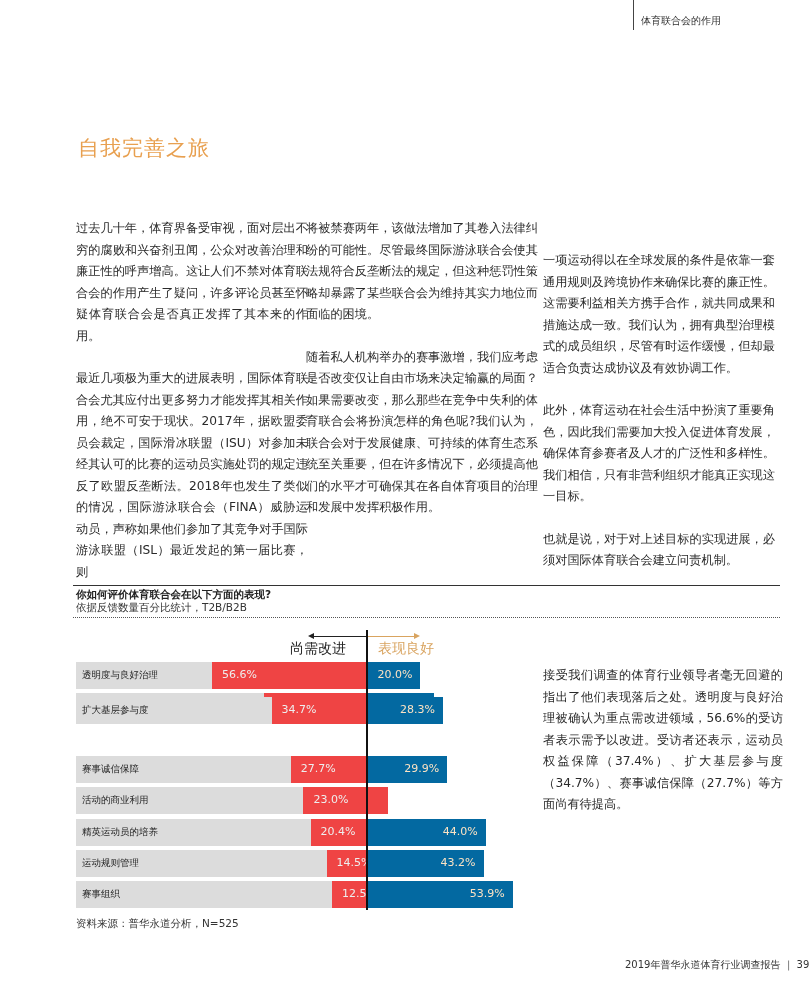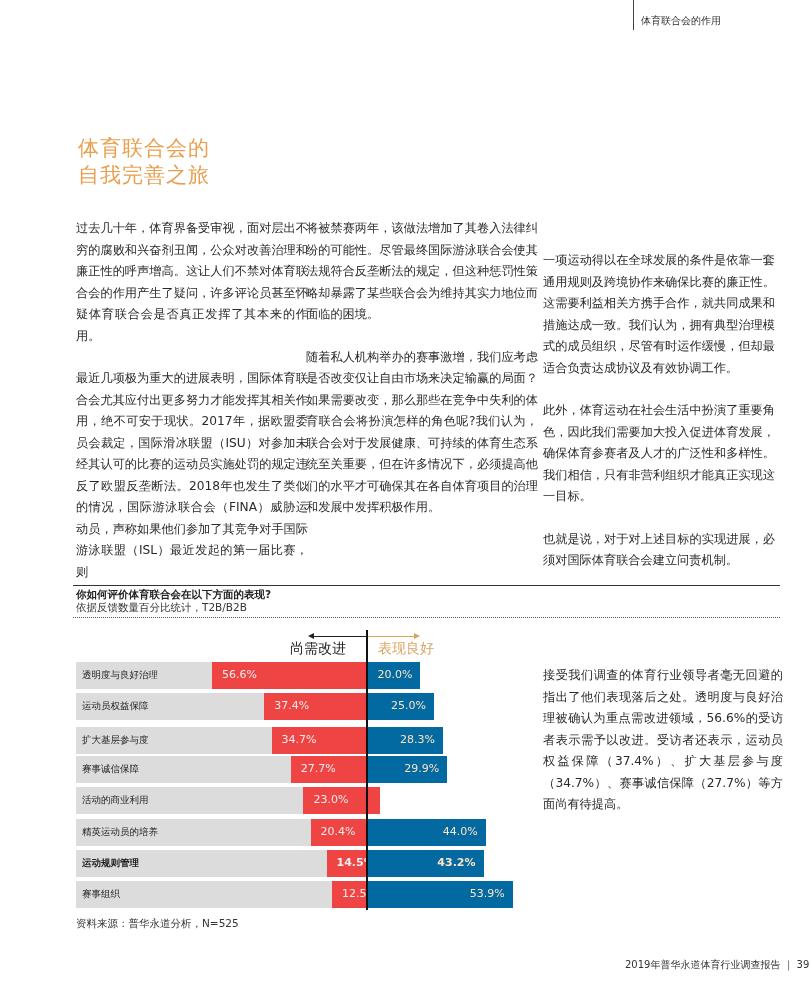--- a/index.html
+++ b/index.html
@@ -35,21 +35,20 @@
   .source { position: absolute; left: 76px; top: 917px; font-size: 10.5px; color: #333; }
   .footer { position: absolute; left: 625px; top: 958px; font-size: 10px; color: #333; white-space: nowrap; }
 </style>
 </head>
 <body>
 
 <div class="header-rule"></div>
 <div class="header-text">体育联合会的作用</div>
 
 <div class="title">
-  <div>体育联合会的</div>
   <div>自我完善之旅</div>
 </div>
 
 <div class="col col1">
   <p>过去几十年，体育界备受审视，面对层出不穷的腐败和兴奋剂丑闻，公众对改善治理和廉正性的呼声增高。这让人们不禁对体育联合会的作用产生了疑问，许多评论员甚至怀疑体育联合会是否真正发挥了其本来的作用。</p>
   <p>最近几项极为重大的进展表明，国际体育联合会尤其应付出更多努力才能发挥其相关作用，绝不可安于现状。2017年，据欧盟委员会裁定，国际滑冰联盟（ISU）对参加未经其认可的比赛的运动员实施处罚的规定违反了欧盟反垄断法。2018年也发生了类似的情况，国际游泳联合会（FINA）威胁运动员，声称如果他们参加了其竞争对手国际游泳联盟（ISL）最近发起的第一届比赛，则</p>
 </div>
 <div class="col col2">
   <p>将被禁赛两年，该做法增加了其卷入法律纠纷的可能性。尽管最终国际游泳联合会使其法规符合反垄断法的规定，但这种惩罚性策略却暴露了某些联合会为维持其实力地位而面临的困境。</p>
   <p>随着私人机构举办的赛事激增，我们应考虑是否改变仅让自由市场来决定输赢的局面？如果需要改变，那么那些在竞争中失利的体育联合会将扮演怎样的角色呢?我们认为，联合会对于发展健康、可持续的体育生态系统至关重要，但在许多情况下，必须提高他们的水平才可确保其在各自体育项目的治理和发展中发挥积极作用。</p>
@@ -84,21 +83,21 @@
     <div class="row" style="top: 693.3px; width: 460px;">
       <div class="bg" style="width: 188.272px;"></div>
       <div class="cat">运动员权益保障</div>
       <div class="neg" style="left: 188.272px; width: 101.728px;">
         <span>37.4%</span>
       </div>
       <div class="pos" style="left: 290px; width: 68px;">
         <span>25.0%</span>
       </div>
     </div>
-    <div class="row" style="top: 727px; width: 460px;">
+    <div class="row" style="top: 697px; width: 460px;">
       <div class="bg" style="width: 195.616px;"></div>
       <div class="cat">扩大基层参与度</div>
       <div class="neg" style="left: 195.616px; width: 94.384px;">
         <span>34.7%</span>
       </div>
       <div class="pos" style="left: 290px; width: 76.976px;">
         <span>28.3%</span>
       </div>
     </div>
     <div class="row" style="top: 755.9px; width: 460px;">
@@ -107,35 +106,35 @@
       <div class="neg" style="left: 214.656px; width: 75.344px;">
         <span>27.7%</span>
       </div>
       <div class="pos" style="left: 290px; width: 81.328px;">
         <span>29.9%</span>
       </div>
     </div>
     <div class="row" style="top: 787.2px; width: 460px;">
       <div class="bg" style="width: 227.44px;"></div>
       <div class="cat">活动的商业利用</div>
-      <div class="neg" style="left: 227.44px; width: 45px; padding-left: 32px;">
+      <div class="neg" style="left: 227.44px; width: 85px;">
         <span>23.0%</span>
       </div>
     </div>
     <div class="row" style="top: 818.5px; width: 460px;">
       <div class="bg" style="width: 234.512px;"></div>
       <div class="cat">精英运动员的培养</div>
       <div class="neg" style="left: 234.512px; width: 55.488px;">
         <span>20.4%</span>
       </div>
       <div class="pos" style="left: 290px; width: 119.68px;">
         <span>44.0%</span>
       </div>
     </div>
-    <div class="row" style="top: 849.8px; width: 460px; font-weight: bold;">
+    <div class="row" style="top: 849.8px; width: 460px;">
       <div class="bg" style="width: 250.56px;"></div>
       <div class="cat">运动规则管理</div>
       <div class="neg" style="left: 250.56px; width: 39.44px;">
         <span>14.5%</span>
       </div>
       <div class="pos" style="left: 290px; width: 117.504px;">
         <span>43.2%</span>
       </div>
     </div>
     <div class="row" style="top: 881.1px; width: 460px;">

